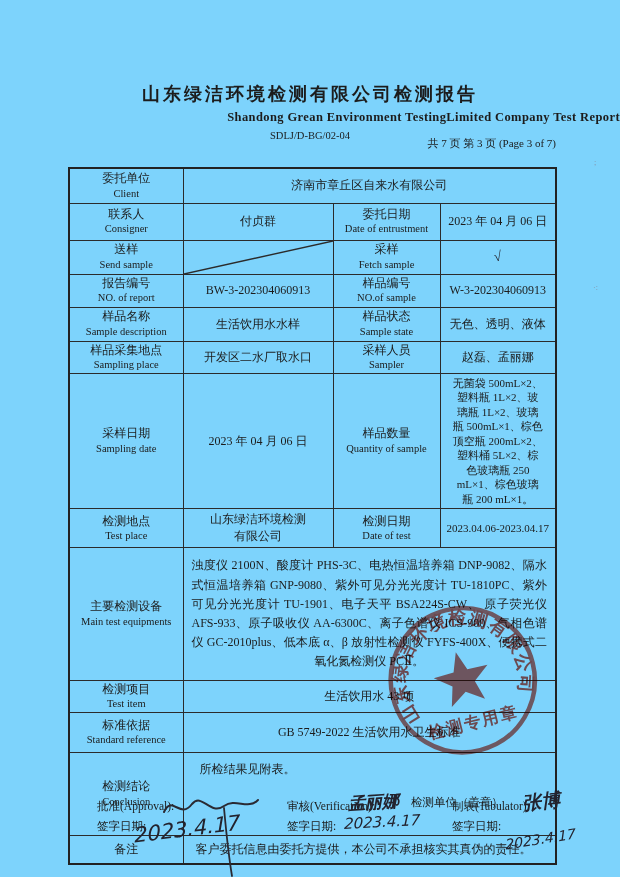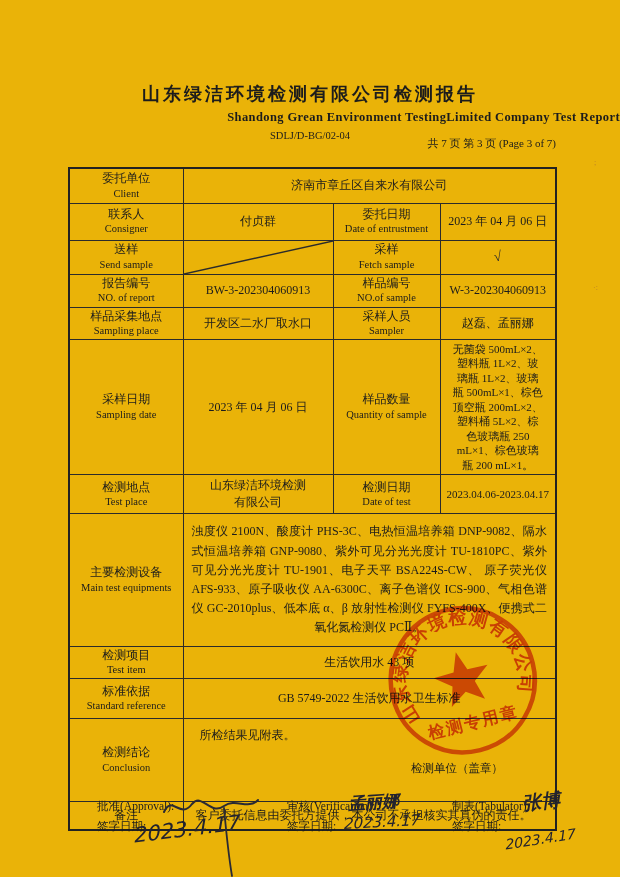--- a/index.html
+++ b/index.html
@@ -4,21 +4,21 @@
 <style>
   html,body { margin:0; padding:0; }
   body {
     width:620px; height:877px;
     background:#ffffff;
     font-family:"Liberation Serif","DejaVu Serif",serif;
     color:#1c1c1c;
     position:relative;
     overflow:hidden;
   }
-  .page { position:absolute; inset:0; background:#eab308; }
+  .page { position:absolute; inset:0; background:#7dd3fc; }
 
   
   .title-cn {
     position:absolute; top:82px; left:0; width:100%;
     text-align:center; font-size:18px; font-weight:bold; letter-spacing:3px;
   }
   .title-en {
     position:absolute; top:110px; left:0; width:100%;
     text-align:right; font-size:12.5px; font-weight:bold; letter-spacing:.4px;
   }
@@ -138,20 +138,30 @@
       <td><span class="lab">
         <span class="cn">报告编号</span>
         <span class="en">NO. of report</span></span></td>
       <td>BW-3-202304060913</td>
       <td><span class="lab">
         <span class="cn">样品编号</span>
         <span class="en">NO.of sample</span></span></td>
       <td style="font-size:12px;">W-3-202304060913</td>
     </tr>
 
+    <tr style="height:34px;">
+      <td><span class="lab">
+        <span class="cn">样品名称</span>
+        <span class="en">Sample description</span></span></td>
+      <td>生活饮用水水样</td>
+      <td><span class="lab">
+        <span class="cn">样品状态</span>
+        <span class="en">Sample state</span></span></td>
+      <td>无色、透明、液体</td>
+    </tr>
 
     <tr style="height:32px;">
       <td><span class="lab">
         <span class="cn">样品采集地点</span>
         <span class="en">Sampling place</span></span></td>
       <td>开发区二水厂取水口</td>
       <td><span class="lab">
         <span class="cn">采样人员</span>
         <span class="en">Sampler</span></span></td>
       <td>赵磊、孟丽娜</td>

